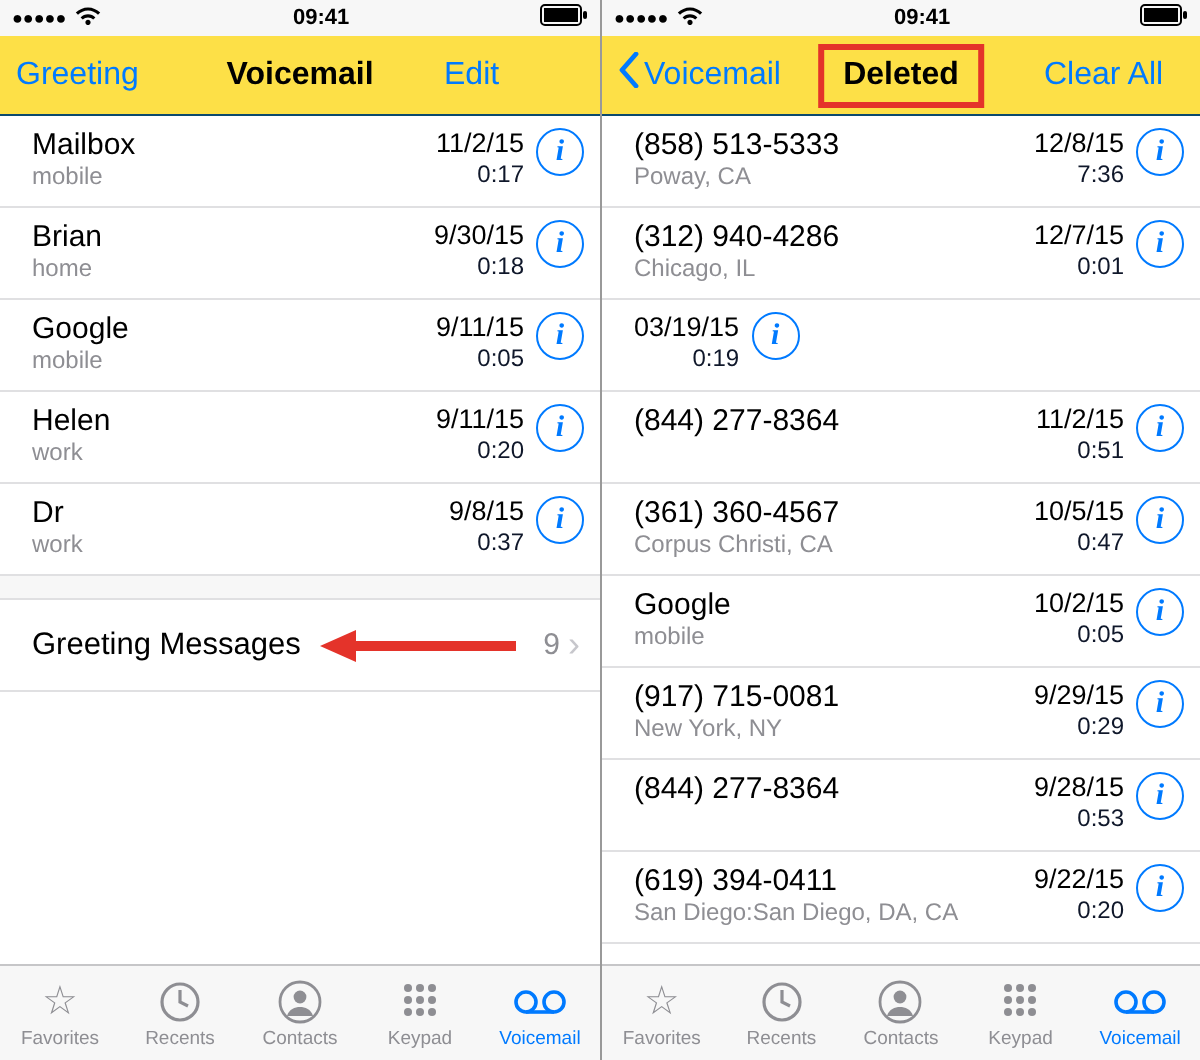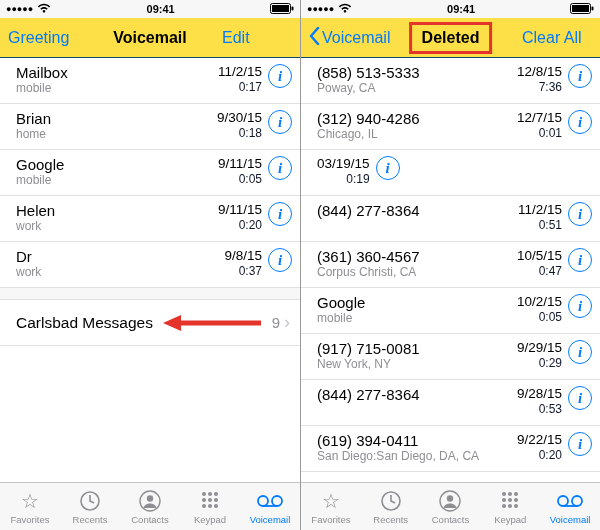--- a/index.html
+++ b/index.html
@@ -257,21 +257,21 @@
       <div class="row-meta">
           <div class="row-date">9/8/15</div>
           <div class="row-dur">0:37</div>
         </div>
       <div class="info-btn">i</div>
     </div>
 
     <div style="height:12px;background:#f7f7f7;border-bottom:1px solid #e0e0e2;"></div>
 
     <div class="deleted-row">
-      <span class="deleted-label">Carlsbad Messages</span>
+      <span class="deleted-label">Greeting Messages</span>
       <div class="deleted-spacer">
         <svg class="arrow" width="100" height="20" viewBox="0 0 100 20">
           <line x1="98" y1="10" x2="14" y2="10" stroke="#e4332a" stroke-width="5"></line>
           <polygon points="0,10 18,2 18,18" fill="#e4332a"></polygon>
         </svg>
       </div>
       <span class="deleted-count">9</span>
       <span class="disclosure">›</span>
     </div>
   </div>

